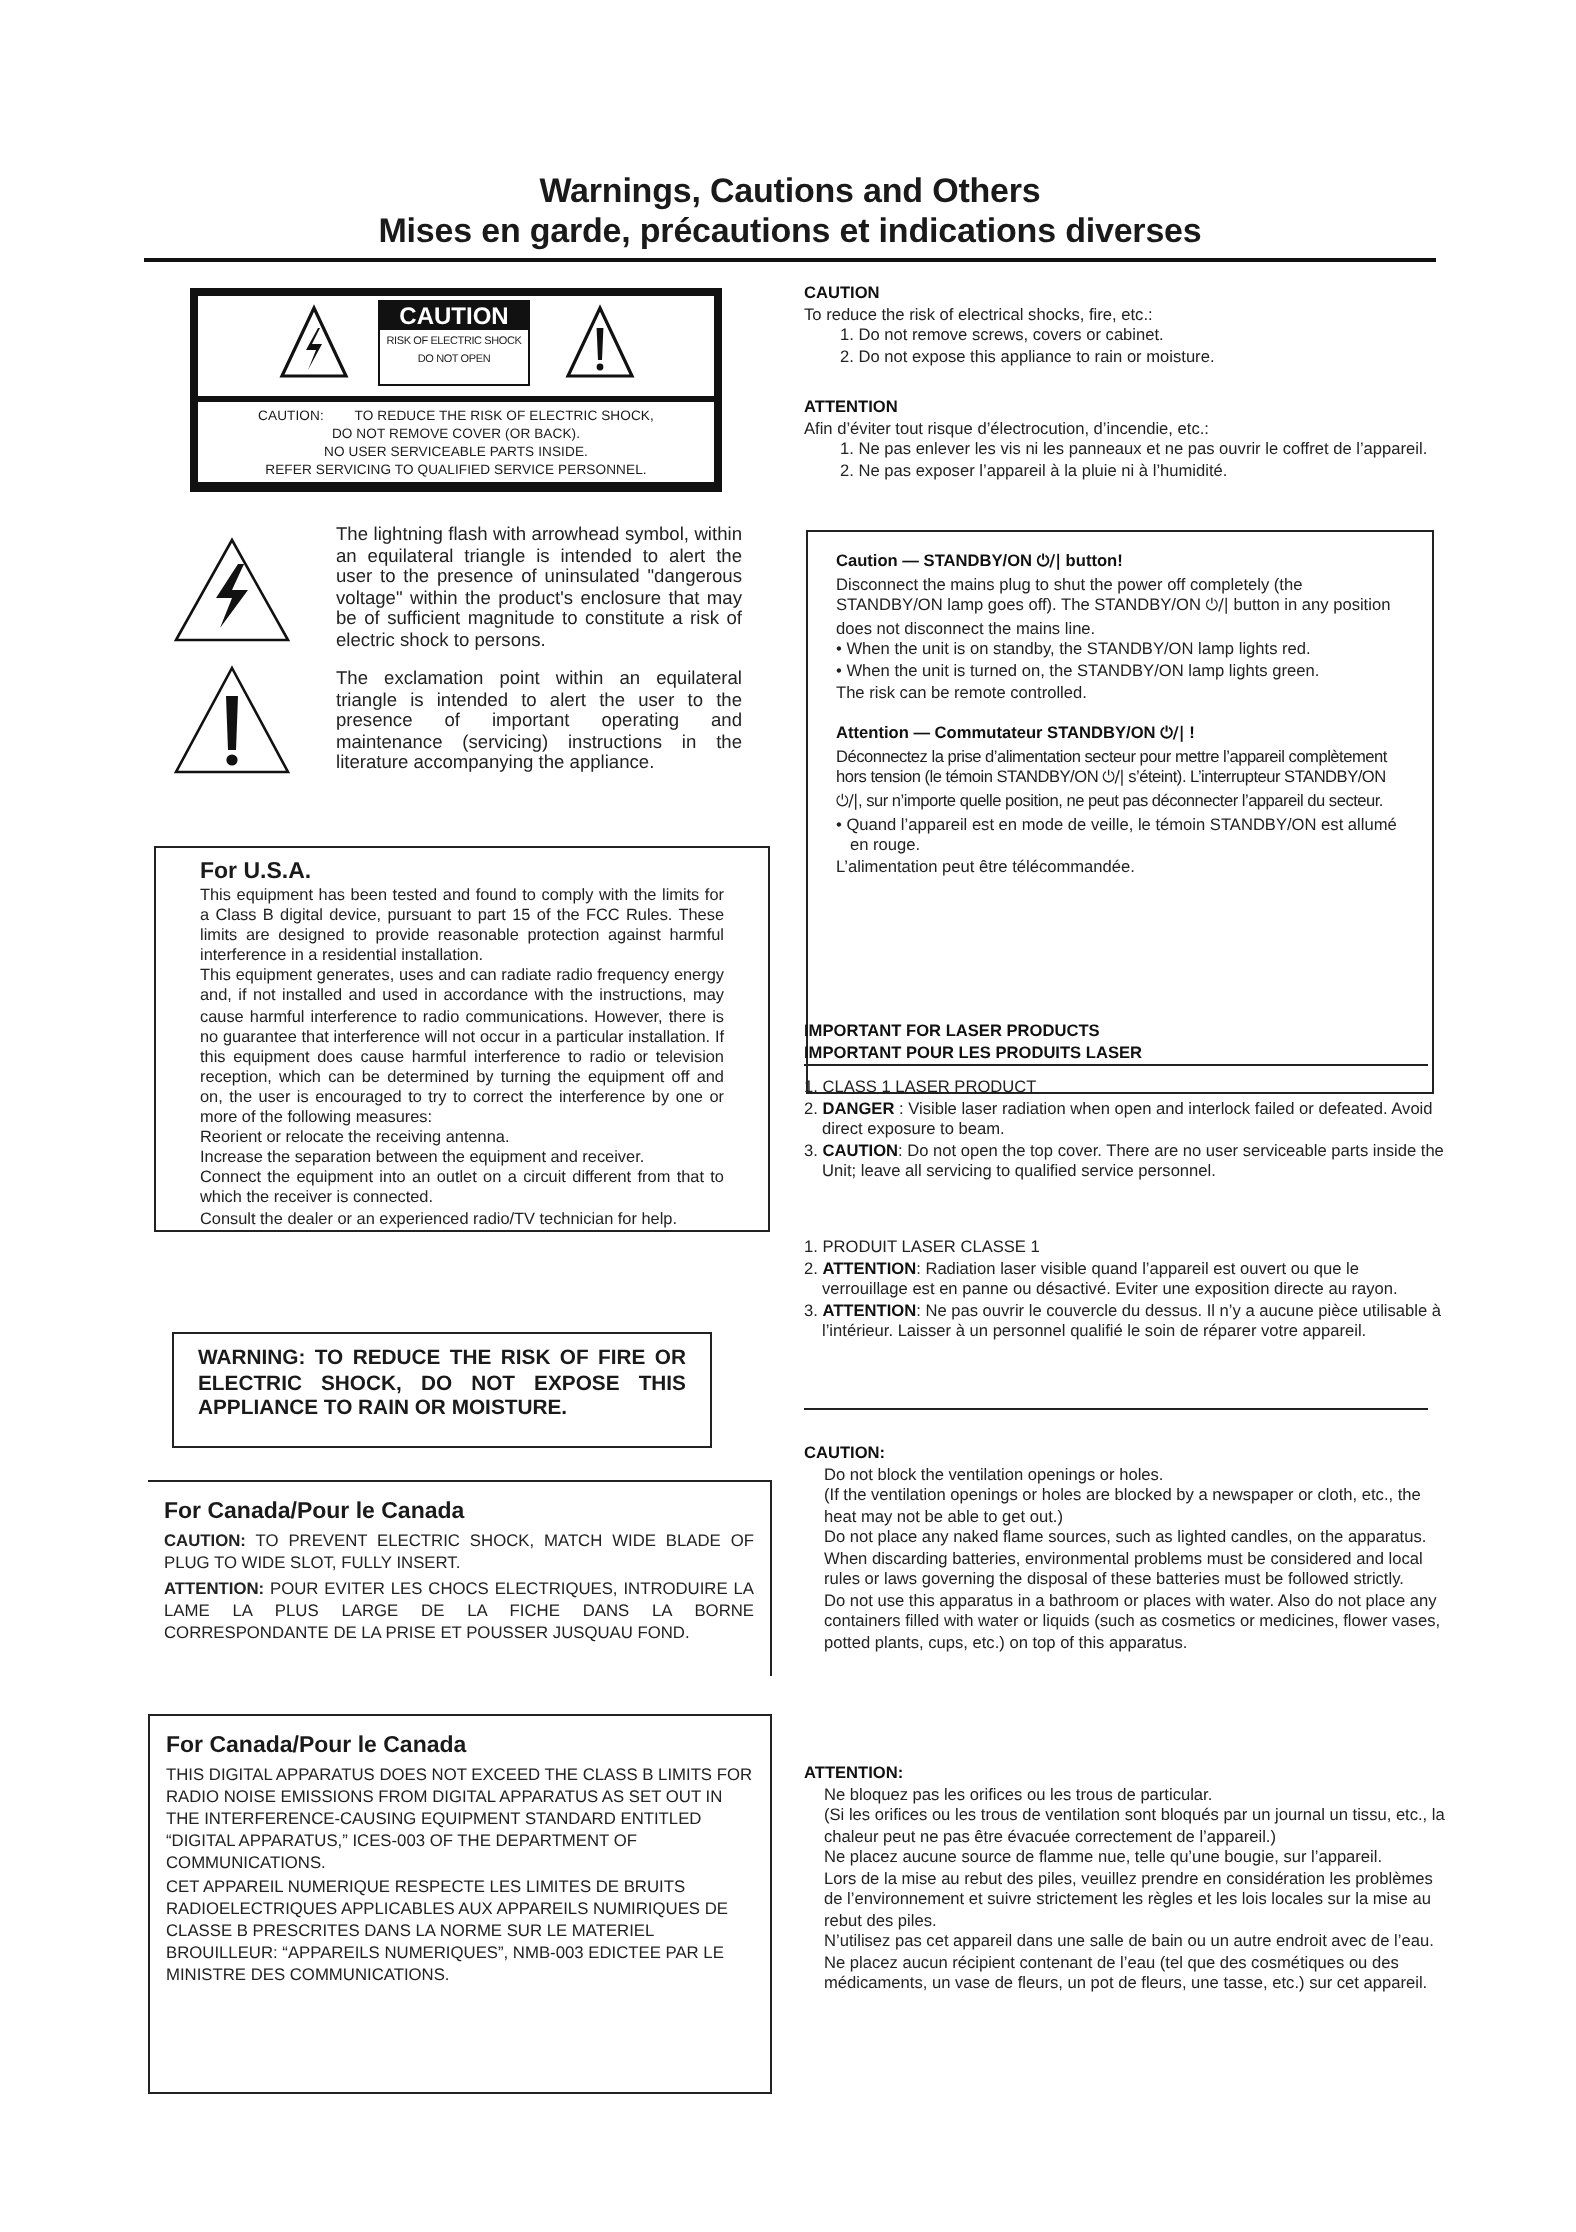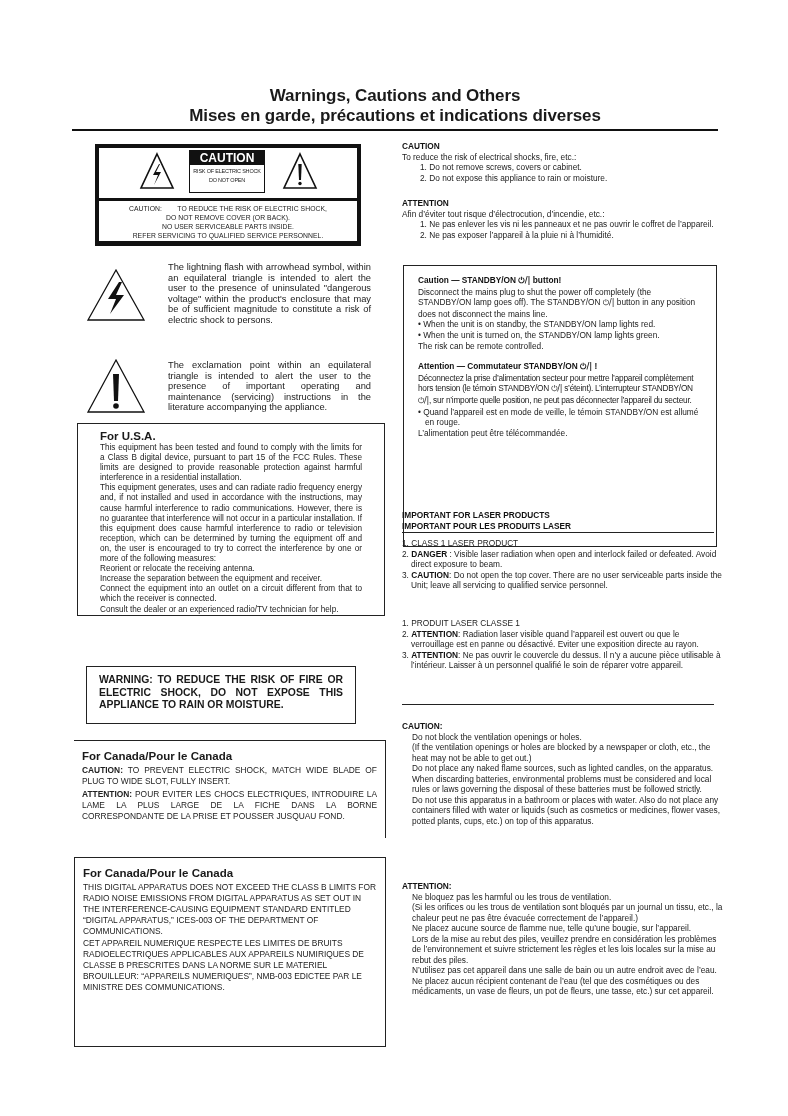--- a/index.html
+++ b/index.html
@@ -90,21 +90,21 @@
   </div>
 </div>
 
 <div class="sym-block" style="top:262px; height:76px;">
   <svg class="icon" style="top:6px" width="60" height="54" viewBox="0 0 60 54">
     <path d="M30 2 L58 52 L2 52 Z" fill="none" stroke="#111" stroke-width="1.3"></path>
     <path d="M33 14 L22 31 L30 31 L24 46 L38 27 L30 27 L36 14 Z" fill="#111"></path>
   </svg>
   <div class="text">The lightning flash with arrowhead symbol, within an equilateral triangle is intended to alert the user to the presence of uninsulated "dangerous voltage" within the product's enclosure that may be of sufficient magnitude to constitute a risk of electric shock to persons.</div>
 </div>
-<div class="sym-block" style="top:360px; height:60px;">
+<div class="sym-block" style="top:334px; height:60px;">
   <svg class="icon" style="top:-2px" width="60" height="56" viewBox="0 0 60 56">
     <path d="M30 2 L58 54 L2 54 Z" fill="none" stroke="#111" stroke-width="1.3"></path>
     <path d="M27 16 L33 16 L32 43 L28 43 Z" fill="#111"></path>
     <circle cx="30" cy="48" r="2.8" fill="#111"></circle>
   </svg>
   <div class="text">The exclamation point within an equilateral triangle is intended to alert the user to the presence of important operating and maintenance (servicing) instructions in the literature accompanying the appliance.</div>
 </div>
 
 <div class="box usa-box">
   <h2>For U.S.A.</h2>
@@ -180,18 +180,18 @@
   <div class="hd">CAUTION:</div>
   <div class="indent">Do not block the ventilation openings or holes.</div>
   <div class="indent">(If the ventilation openings or holes are blocked by a newspaper or cloth, etc., the heat may not be able to get out.)</div>
   <div class="indent">Do not place any naked flame sources, such as lighted candles, on the apparatus.</div>
   <div class="indent">When discarding batteries, environmental problems must be considered and local rules or laws governing the disposal of these batteries must be followed strictly.</div>
   <div class="indent">Do not use this apparatus in a bathroom or places with water. Also do not place any containers filled with water or liquids (such as cosmetics or medicines, flower vases, potted plants, cups, etc.) on top of this apparatus.</div>
 </div>
 
 <div class="laser" style="top:881px;">
   <div class="hd">ATTENTION:</div>
-  <div class="indent">Ne bloquez pas les harmful ou les trous de ventilation.</div>
+  <div class="indent">Ne bloquez pas les orifices ou les trous de particular.</div>
   <div class="indent">(Si les orifices ou les trous de ventilation sont bloqués par un journal un tissu, etc., la chaleur peut ne pas être évacuée correctement de l’appareil.)</div>
   <div class="indent">Ne placez aucune source de flamme nue, telle qu’une bougie, sur l’appareil.</div>
   <div class="indent">Lors de la mise au rebut des piles, veuillez prendre en considération les problèmes de l’environnement et suivre strictement les règles et les lois locales sur la mise au rebut des piles.</div>
   <div class="indent">N’utilisez pas cet appareil dans une salle de bain ou un autre endroit avec de l’eau. Ne placez aucun récipient contenant de l’eau (tel que des cosmétiques ou des médicaments, un vase de fleurs, un pot de fleurs, une tasse, etc.) sur cet appareil.</div>
 </div>
 
 </body></html>

